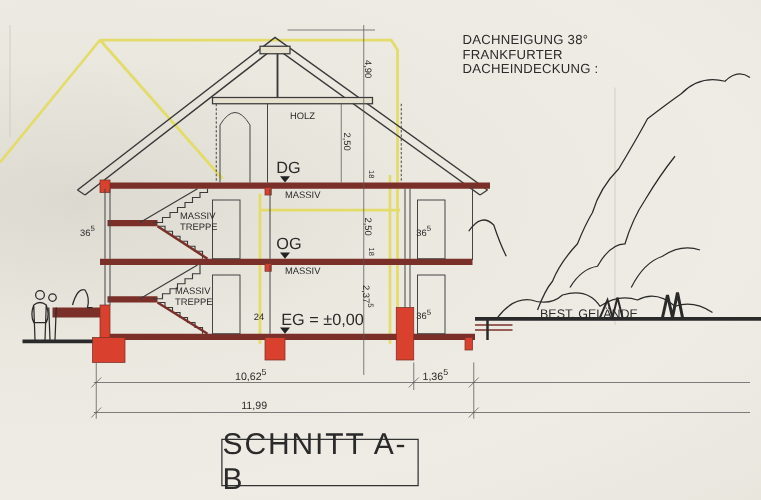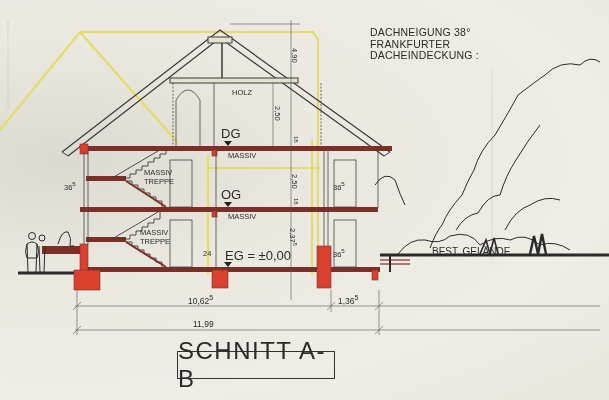--- a/index.html
+++ b/index.html
@@ -3,21 +3,21 @@
 <meta charset="utf-8">
 <style>
   html, body { margin:0; padding:0; }
   body { width:609px; height:400px; overflow:hidden; background:#eeebe3; font-family:"Liberation Sans", sans-serif; position:relative; }
   .paper { position:absolute; left:0; top:0; width:609px; height:400px;
     background: radial-gradient(ellipse at 10% 40%, #dcd9d0 0%, #ebe8e0 35%, #efece5 70%, #e9e6de 100%); }
   svg.draw { position:absolute; left:0; top:0; }
   .lbl { position:absolute; color:#2a2a2a; white-space:nowrap; line-height:1; }
   .notes { position:absolute; left:370px; top:27px; font-size:10.5px; line-height:11.5px; color:#2a2a2a; letter-spacing:0.2px; }
   .notes div { white-space:nowrap; }
-  .title-box { position:absolute; left:177px; top:351px; width:158px; height:28px; border:1.5px solid #333; box-sizing:border-box;
+  .title-box { position:absolute; left:177px; top:351px; width:158px; height:38px; border:1.5px solid #333; box-sizing:border-box;
     display:flex; align-items:center; justify-content:center; font-size:24px; letter-spacing:1.5px; color:#2a2a2a; }
   .small { font-size:7.5px; }
   .med { font-size:8.5px; }
   .lvl { font-size:13px; }
   .vert { transform-origin:left top; transform:rotate(90deg); }
 </style>
 </head>
 <body>
 
 <div class="paper"></div>

